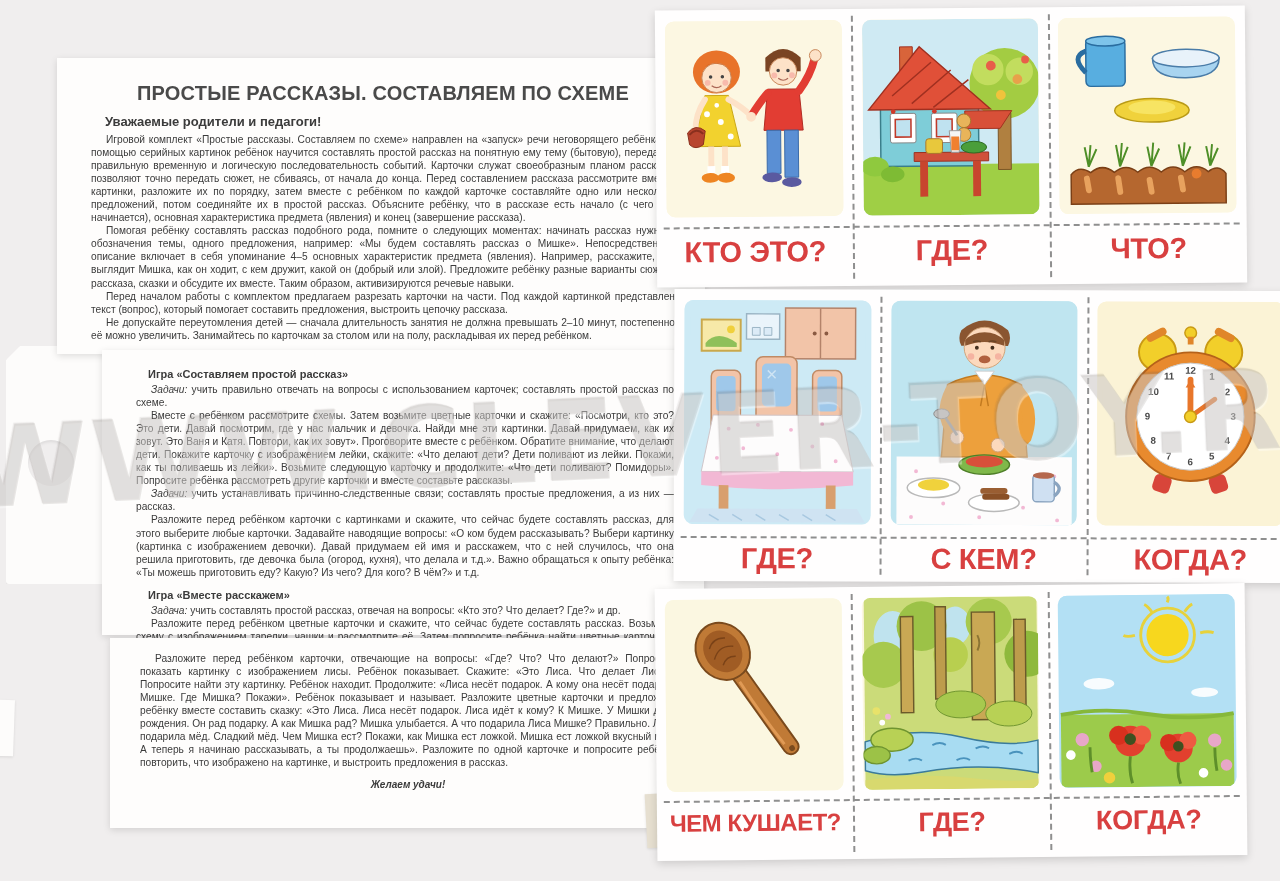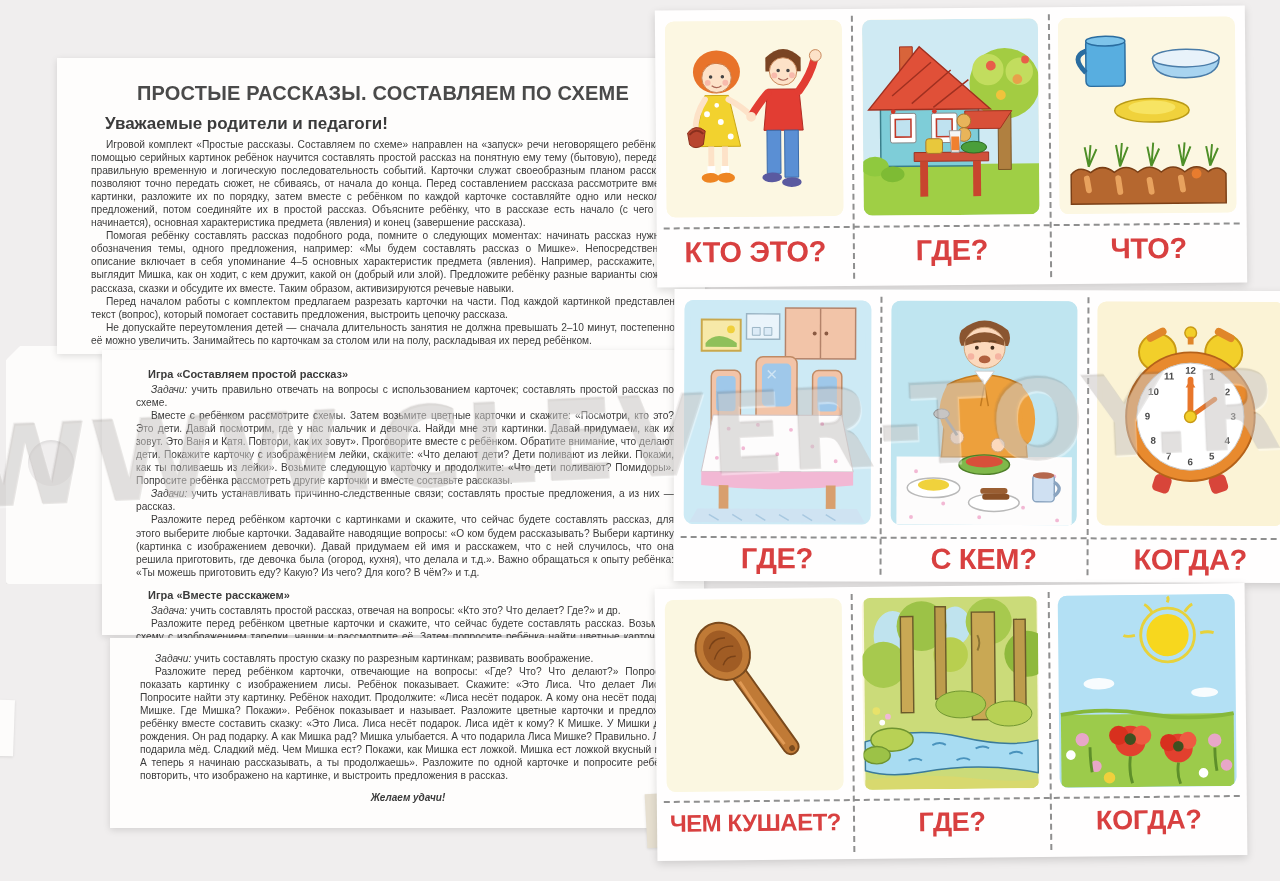--- a/index.html
+++ b/index.html
@@ -5,21 +5,21 @@
   html,body{margin:0;padding:0;}
   body{font-family:"Liberation Sans", sans-serif; background:#e8e6e4;}
   .stage{position:relative;width:1280px;height:881px;background:#f0eeee;overflow:hidden;}
 
   
   .sheet{position:absolute;background:#fefdfc;box-shadow:0 2px 7px rgba(0,0,0,.13);z-index:2;}
   .frag{position:absolute;z-index:1;box-shadow:0 1px 3px rgba(0,0,0,.10);}
 
   
   .title{font-size:20px;font-weight:bold;color:#4a4a4a;text-align:center;letter-spacing:.2px;margin:0 0 9px 0;}
-  .greet{font-size:17px;font-weight:bold;color:#3b3b3b;padding-left:14px;margin:0 0 4px 0;}
+  .greet{font-size:13px;font-weight:bold;color:#3b3b3b;padding-left:14px;margin:0 0 4px 0;}
   .txt{color:#3b3b3b;font-size:10.2px;line-height:1.28;text-align:justify;margin:0;}
   .para{text-indent:15px;}
   .gtitle{font-weight:bold;font-size:11px;color:#3b3b3b;margin:10px 0 3px 12px;}
   .task{text-indent:15px;}
   .task .lbl{font-style:italic;}
   .closing{font-size:10px;font-style:italic;font-weight:bold;color:#3b3b3b;text-align:center;margin-top:10px;}
 
   
   .flap{position:absolute;left:6px;top:346px;width:106px;height:238px;background:#fdfcfb;z-index:1;
         box-shadow:0 1px 4px rgba(0,0,0,.09);border-radius:2px 12px 3px 3px;
@@ -82,21 +82,20 @@
     </div>
     <div>
       <div class="gtitle">Игра «Вместе расскажем»</div>
       <p class="txt task"><span class="lbl">Задача:</span><span> учить составлять простой рассказ, отвечая на вопросы: «Кто это? Что делает? Где?» и др.</span></p>
       <p class="txt para">Разложите перед ребёнком цветные карточки и скажите, что сейчас будете составлять рассказ. Возьмите схему с изображением тарелки, чашки и рассмотрите её. Затем попросите ребёнка найти цветные карточки с изображением людей, которые кушают (девочка, папа). Составьте с ребёнком рассказ: где происходит событие (где кто кушает), что кушает, кто готовил и что будет потом. Например: «Папа приготовил еду, обедает на кухне, потом пошёл на работу, а дочка с мамой помыли посуду». Можно цветные карточки перемешать, а потом выкладывать их в ряд, по вопросам, которые написаны под картинкой.</p>
     </div>
   </div>
 
   <div class="sheet" style="left:110px;top:638px;width:594px;height:190px;padding:14px 28px 0 30px;box-sizing:border-box;">
     <div>
-      <p class="txt task"><span class="lbl">Задачи:</span><span> учить составлять простую сказку по разрезным картинкам; развивать воображение.</span></p>
       <p class="txt para">Разложите перед ребёнком карточки, отвечающие на вопросы: «Где? Что? Что делают?» Попросите показать картинку с изображением лисы. Ребёнок показывает. Скажите: «Это Лиса. Что делает Лиса?» Попросите найти эту картинку. Ребёнок находит. Продолжите: «Лиса несёт подарок. А кому она несёт подарок? Мишке. Где Мишка? Покажи». Ребёнок показывает и называет. Разложите цветные карточки и предложите ребёнку вместе составить сказку: «Это Лиса. Лиса несёт подарок. Лиса идёт к кому? К Мишке. У Мишки день рождения. Он рад подарку. А как Мишка рад? Мишка улыбается. А что подарила Лиса Мишке? Правильно. Лиса подарила мёд. Сладкий мёд. Чем Мишка ест? Покажи, как Мишка ест ложкой. Мишка ест ложкой вкусный мёд. А теперь я начинаю рассказывать, а ты продолжаешь». Разложите по одной карточке и попросите ребёнка повторить, что изображено на картинке, и выстроить предложения в рассказ.</p>
     </div>
     <div class="closing">Желаем удачи!</div>
   </div>
 
   <div class="cardrow r1">
     <div class="card">
       <div class="art">
         <svg viewBox="0 0 180 200">
           <rect width="180" height="200" fill="#fcf7e2"></rect>

